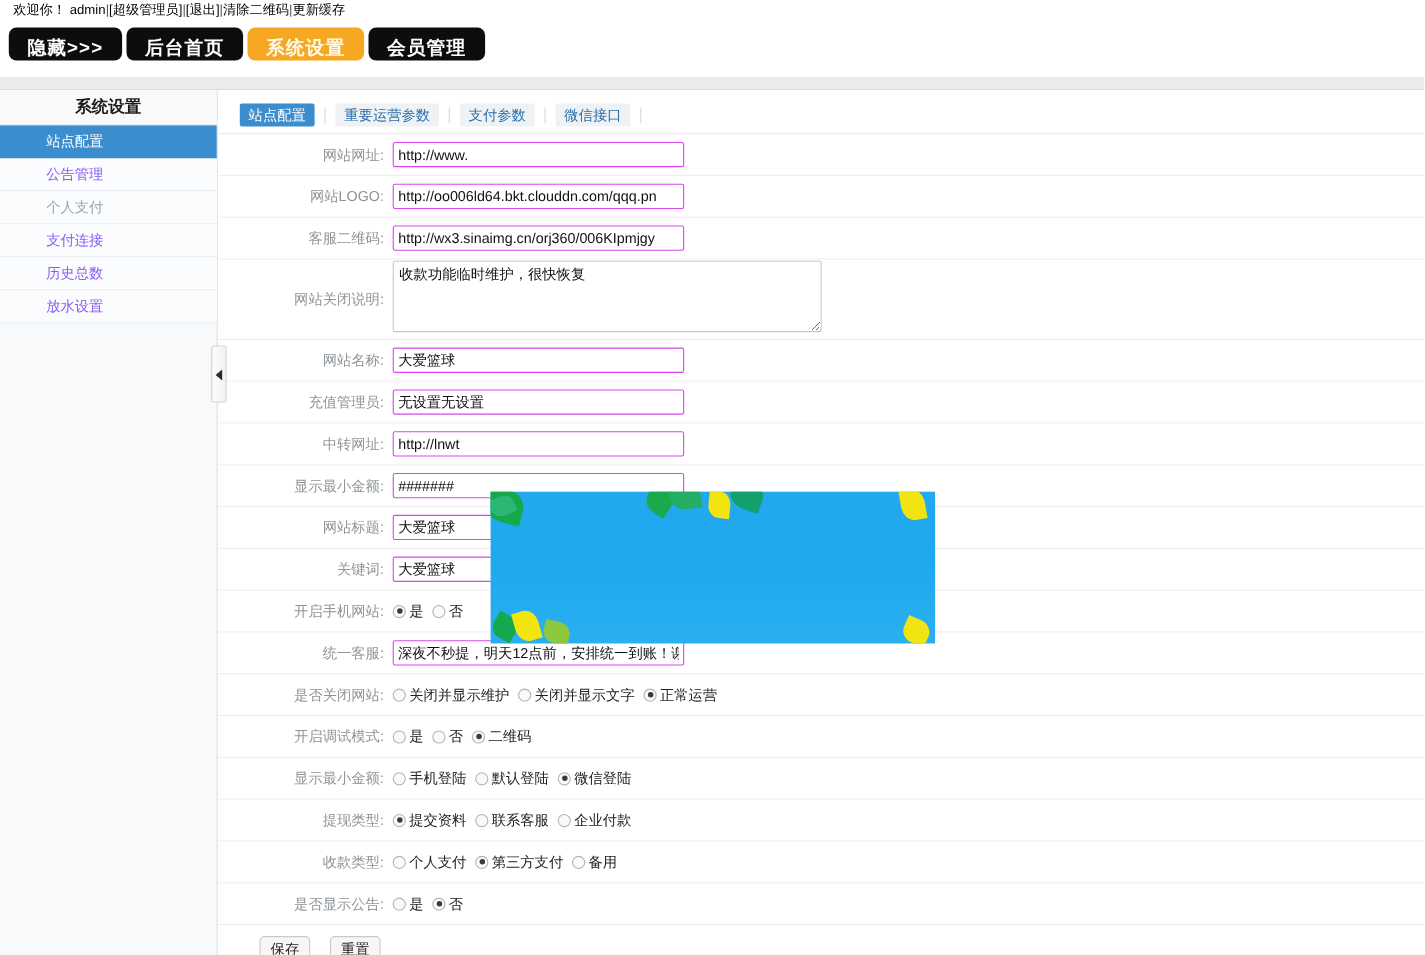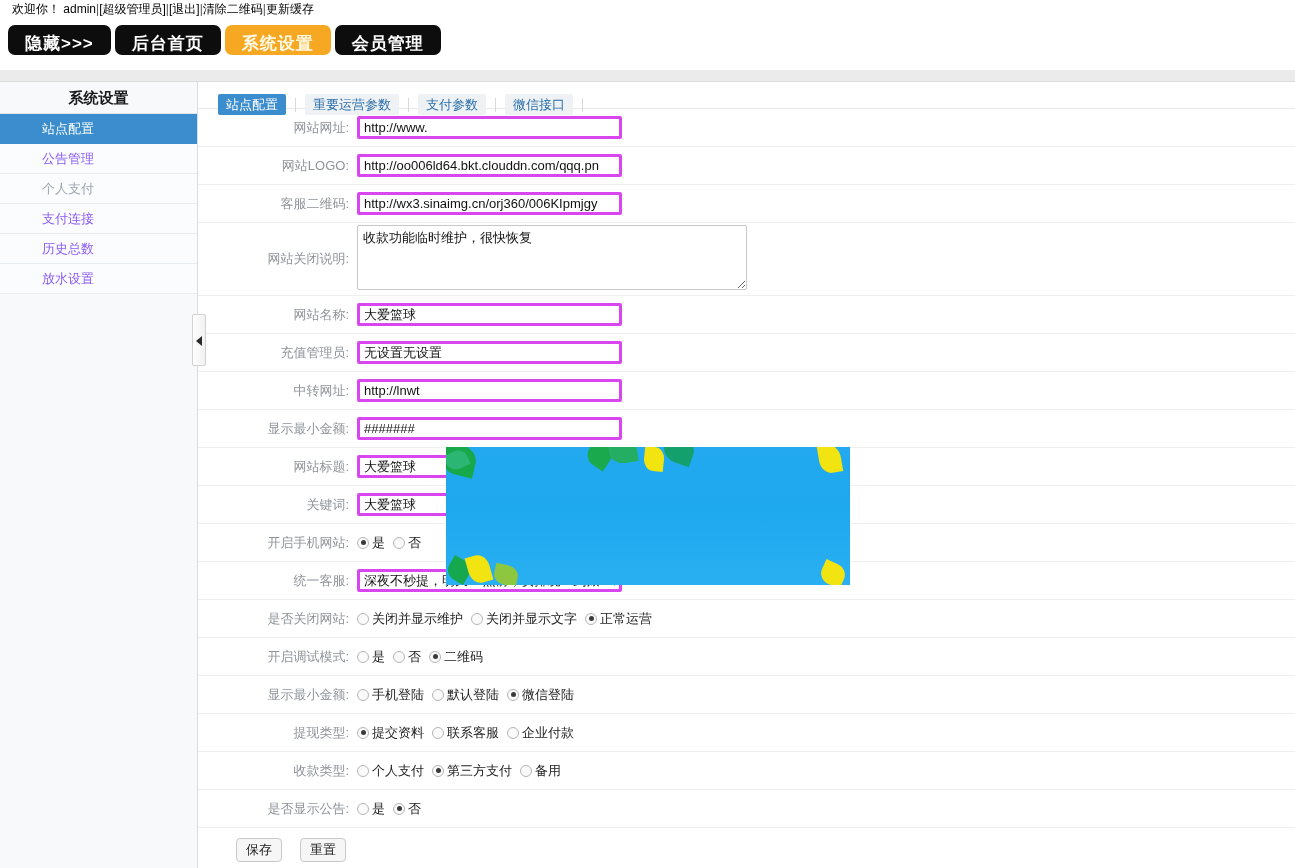--- a/index.html
+++ b/index.html
@@ -131,21 +131,21 @@
     background: #ffffff;
     position: relative;
     overflow: hidden;
   }
 
   
   #tab-bar {
     padding: 12px 0 7px 20px;
     border-bottom: 1px solid #e8e8e8;
     white-space: nowrap;
-    height: 27px;
+    height: 40px;
   }
   .tab {
     display: inline-block;
     height: 21px;
     line-height: 21px;
     padding: 0 8px;
     font-size: 13px;
     color: #2a6ea8;
     background: #eff2f5;
     border-radius: 2px;
@@ -182,21 +182,21 @@
   }
   .fctrl { flex: 1 1 auto; }
 
   input.txt {
     width: 265px;
     height: 23px;
     padding: 1px 4px;
     font-size: 13px;
     font-family: "Liberation Sans", "DejaVu Sans", sans-serif;
     color: #111;
-    border: 3px solid #d946ef;
+    border: 1px solid #d946ef;
     border-radius: 2px;
     background: #fff;
     outline: none;
   }
   textarea.ta {
     width: 390px;
     height: 65px;
     padding: 3px 5px;
     font-size: 13px;
     font-family: "Liberation Sans", "DejaVu Sans", sans-serif;

